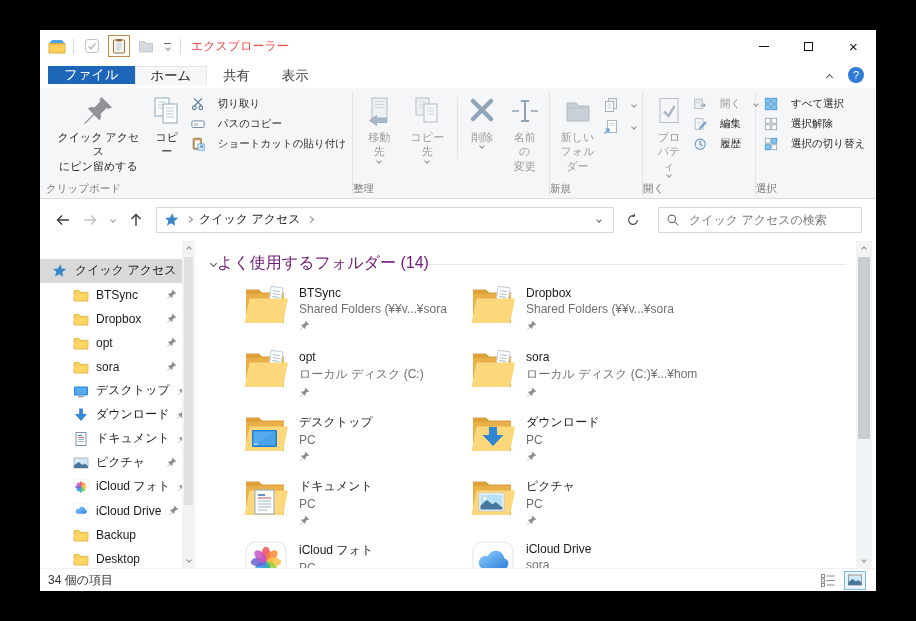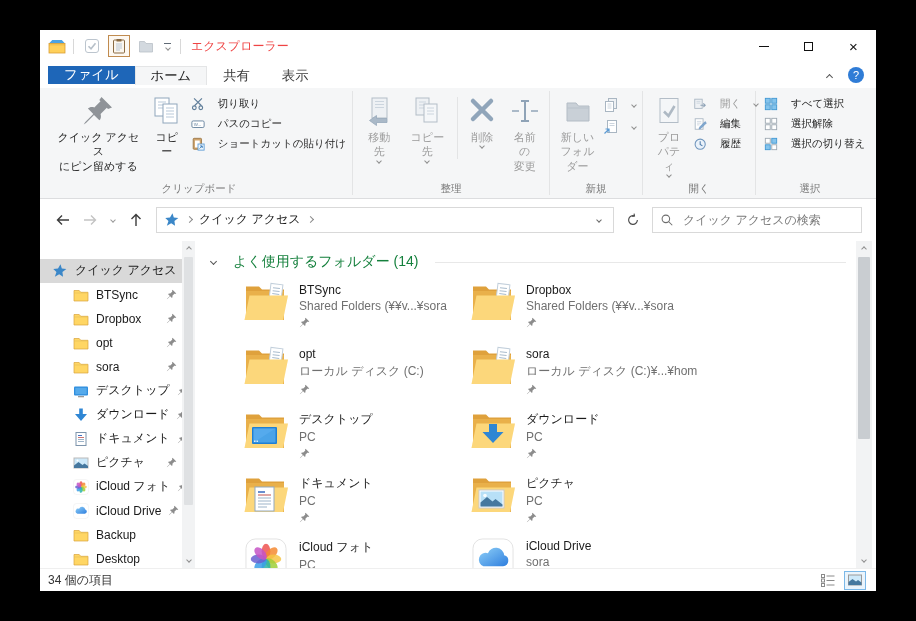--- a/index.html
+++ b/index.html
@@ -43,57 +43,57 @@
   .tab-file{background:#1e66b8;color:#fff;padding:0 16px;border:none}
   .tab.active{background:#f5f6f7;border-color:#e4e5e6;color:#1a1a1a}
   .tabrow-right{position:absolute;right:12px;top:0;height:100%;display:flex;align-items:center;gap:14px}
   .help-badge{width:16px;height:16px;border-radius:50%;background:#2f7cd6;color:#fff;font-size:11px;
               display:flex;align-items:center;justify-content:center;border:none}
 
   
   .ribbon{flex:0 0 99px;background:#f5f6f7;border-bottom:1px solid #dcdddf;display:flex;padding-left:6px}
   .rgroup{display:flex;flex-direction:column;flex:none}
   .rg-body{flex:1;display:flex;align-items:flex-start;padding:5px 4px 0 6px;gap:2px}
-  .rg-label{height:19px;line-height:19px;text-align:center;font-size:10.5px;color:#7a7a7a}
+  .rg-label{height:19px;line-height:19px;text-align:left;font-size:10.5px;color:#7a7a7a}
   .rsep{width:1px;background:#e3e4e5;margin:3px 0;flex:0 0 1px}
   .rsep.inner{height:62px;align-self:flex-start;margin:4px 2px 0}
   .bigbtn{display:flex;flex-direction:column;align-items:center;background:none;border:none;
           padding:2px 4px;font-size:11px;line-height:1.3;color:#262626}
   .bigbtn .icon{margin-bottom:3px}
   .bigbtn.disabled{color:#9b9b9b}
   .smallcol{display:flex;flex-direction:column;gap:4px;padding-top:3px}
   .smallbtn{display:flex;align-items:center;gap:13px;background:none;border:none;padding:1px 2px;
             font-size:10.5px;color:#262626;white-space:nowrap}
   .smallbtn.disabled{color:#9b9b9b}
 
   
   .navbar{flex:0 0 42px;display:flex;align-items:center;padding:0 14px 0 12px;gap:5px;background:#fff}
   .nav-btn{background:none;border:none;width:22px;height:24px;display:flex;align-items:center;justify-content:center;padding:0}
   .addr{flex:0 0 458px;height:26px;border:1px solid #d9d9d9;display:flex;align-items:center;padding:0 2px 0 7px;gap:7px;margin-left:4px}
   .addr-text{color:#1a1a1a;white-space:nowrap}
   .addr-dd{margin-left:auto;width:24px;height:100%;display:flex;align-items:center;justify-content:center;background:none;border:none}
   .refresh-btn{width:28px;height:26px;background:none;border:none;display:flex;align-items:center;justify-content:center}
-  .searchbox{flex:1;height:26px;border:1px solid #d9d9d9;display:flex;align-items:center;padding:0 7px;gap:7px;}
+  .searchbox{flex:1;height:26px;border:1px solid #d9d9d9;display:flex;align-items:center;padding:0 7px;gap:7px;margin-left:6px}
   .searchbox input{border:none;outline:none;flex:1;font-size:12px;font-family:inherit;color:#1a1a1a;background:transparent;min-width:0}
   .searchbox input::placeholder{color:#7a7a7a}
 
   
   .app-body{flex:1;display:flex;overflow:hidden;padding-right:4px}
   .sidebar{flex:0 0 142px;padding-top:18px;overflow:hidden}
   .sb-row{height:24px;display:flex;align-items:center;gap:7px;padding-left:12px;padding-right:5px}
   .sb-row.lvl1{padding-left:33px}
   .sb-row.selected{background:#d9d9d9}
   .sb-label{white-space:nowrap;color:#1a1a1a}
   .sb-row .pin{margin-left:auto}
   .vscroll{flex:0 0 13px;background:#f2f3f4;position:relative}
   .vscroll.main-scrollbar{flex:0 0 16px}
   .vs-arrow{position:absolute;left:0;width:100%;height:16px;display:flex;align-items:center;justify-content:center}
   .vs-thumb{position:absolute;left:2px;right:2px;border-radius:1px}
   .main{flex:1;overflow:hidden;display:flex;flex-direction:column}
-  .section-header{display:flex;align-items:center;gap:17px;padding:12px 10px 0 16px;color:#15803d;font-size:14px}
+  .section-header{display:flex;align-items:center;gap:1px;padding:12px 10px 0 16px;color:#701a75;font-size:16px}
   .section-header .rule{flex:1;height:1px;background:#e8e8e8;margin-top:2px}
   .tiles{margin:11px 0 0 48px;display:grid;grid-template-columns:227px 227px;grid-auto-rows:64px}
   .tile{display:flex;gap:10px;align-items:flex-start}
   .tile-text{display:flex;flex-direction:column;gap:2px;padding-top:1px;overflow:hidden}
   .tile-name{color:#1b1b1b}
   .tile-sub{color:#707070;white-space:nowrap}
   .tile .pin{margin-top:2px}
 
   
   .statusbar{flex:0 0 23px;border-top:1px solid #efefef;display:flex;align-items:center;padding:0 10px 0 8px;color:#333}

